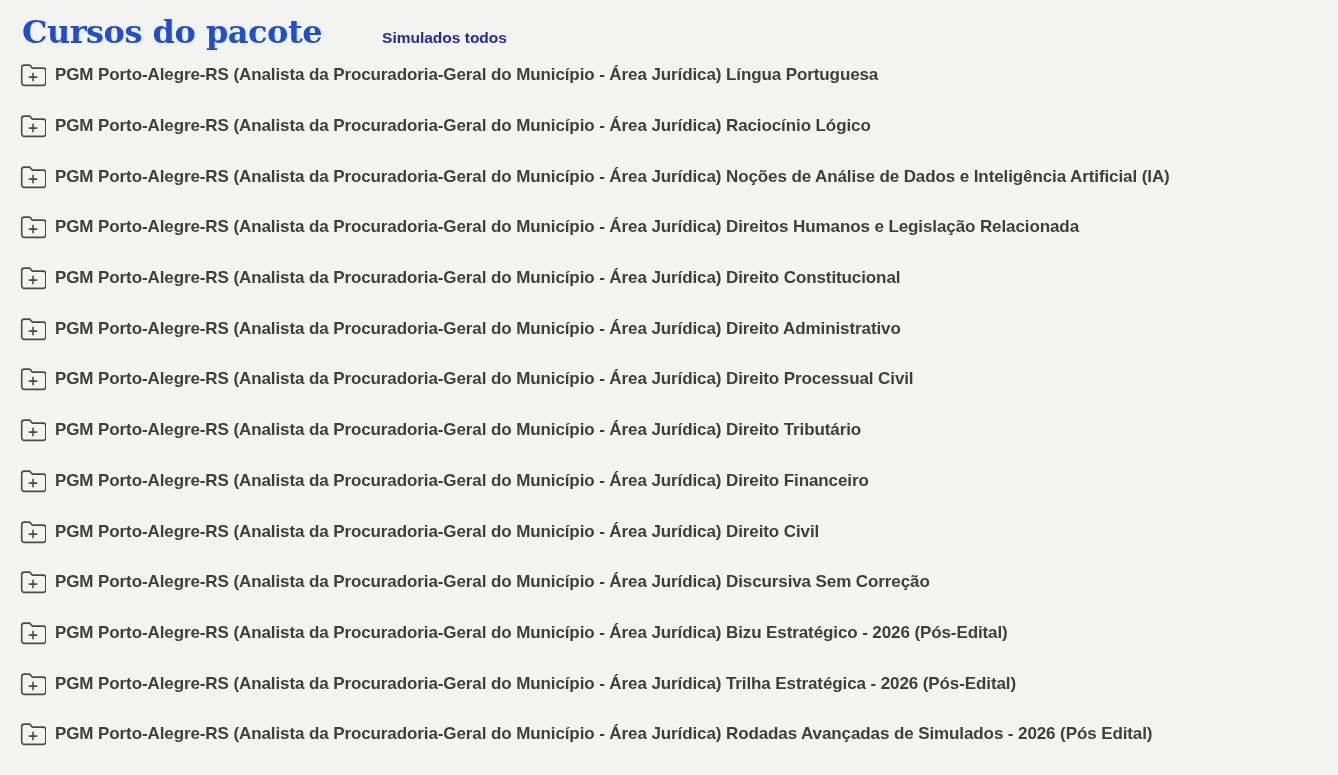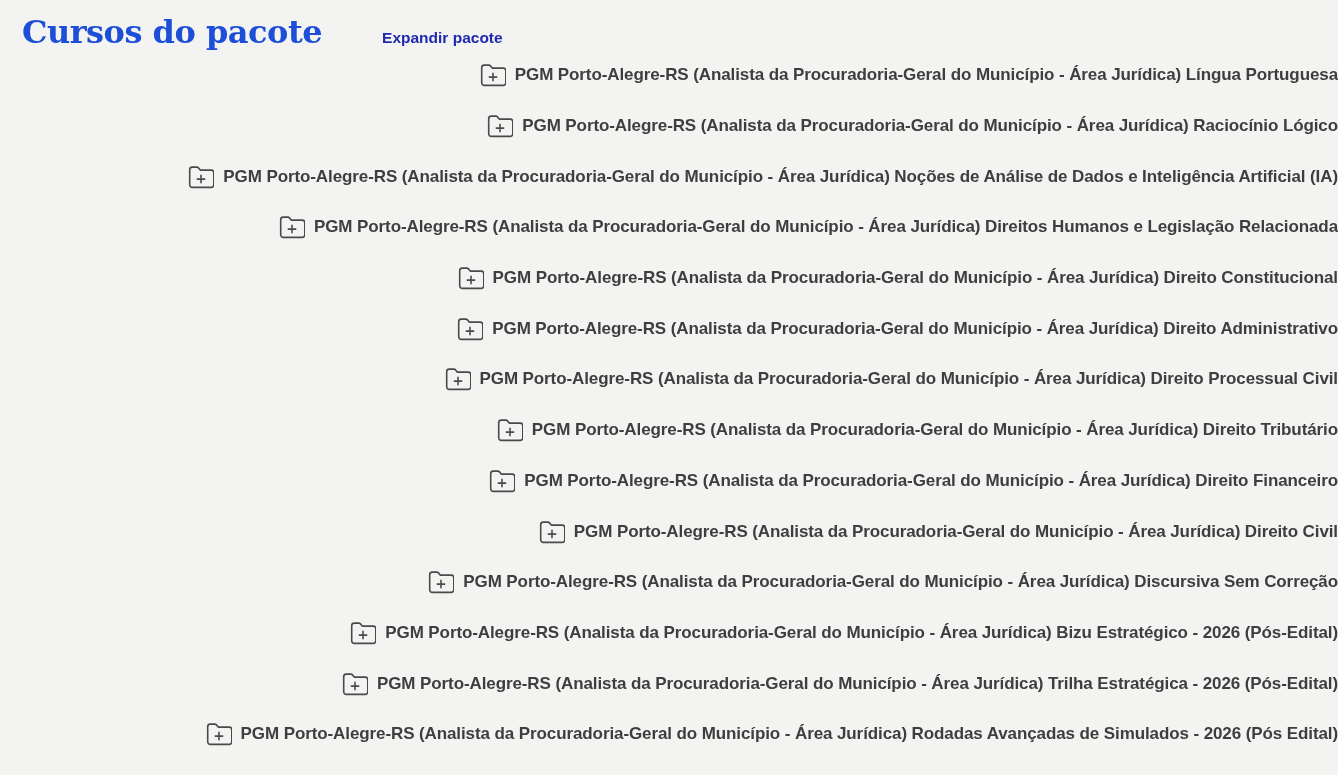--- a/index.html
+++ b/index.html
@@ -41,21 +41,20 @@
   }
   .course-list {
     margin-top: 0;
   }
   .course-row {
     display: flex;
     align-items: center;
     height: 50.7px;
     padding-left: 20px;
     cursor: pointer;
-    justify-content: flex-end;
   }
   .row-icon {
     width: 26px;
     height: 24px;
     margin-right: 9px;
     flex: none;
     color: #4a4a4a;
     display: block;
   }
   .row-label {
@@ -75,21 +74,21 @@
       <path d="M1.7 19.8 V4.7 A2.6 2.6 0 0 1 4.3 2.1 h4.6 a2.1 2.1 0 0 1 1.67 0.82 L12.2 5.1 h11 a2.6 2.6 0 0 1 2.6 2.6 v12.1 a2.6 2.6 0 0 1 -2.6 2.6 H4.3 a2.6 2.6 0 0 1 -2.6 -2.6 Z" fill="none" stroke="currentColor" stroke-width="1.6" stroke-linejoin="round"></path>
       <path d="M13 10.4 v7.4 M9.3 14.1 h7.4" fill="none" stroke="currentColor" stroke-width="1.6" stroke-linecap="round"></path>
     </symbol>
   </defs>
 </svg>
 
 <div class="page">
 
   <div class="header">
     <h1 class="page-title">Cursos do pacote</h1>
-    <a class="expand-all">Expandir pacote</a>
+    <a class="expand-all">Simulados todos</a>
   </div>
 
   <div class="course-list">
 
     <div class="course-row">
       <svg class="row-icon">
           <use href="#folder-plus"></use>
         </svg>
       <span class="row-label">PGM Porto-Alegre-RS (Analista da Procuradoria-Geral do Município - Área Jurídica) Língua Portuguesa</span>
     </div>

